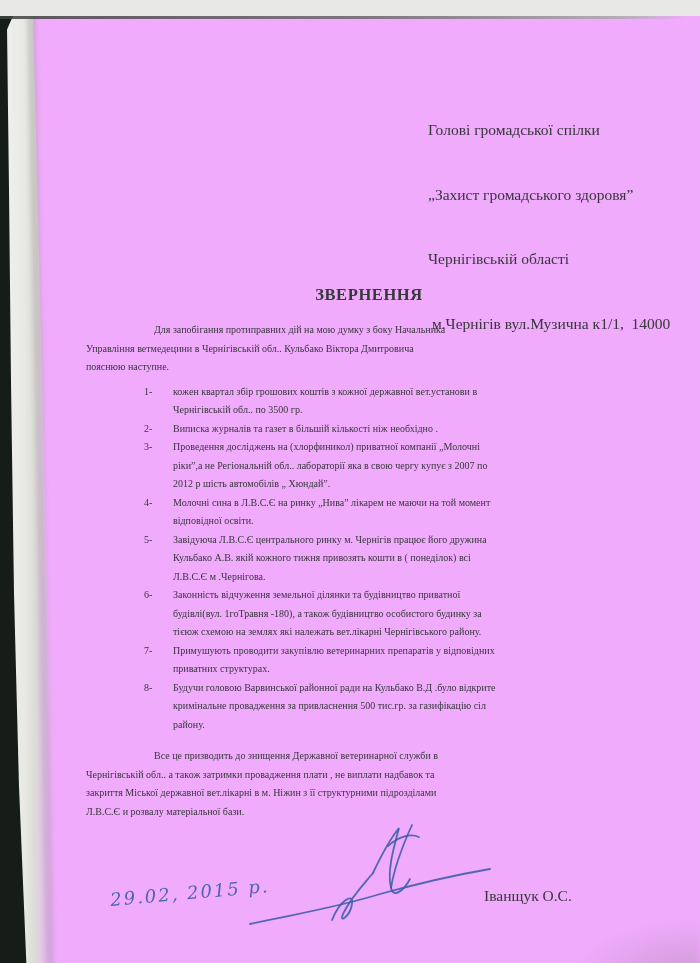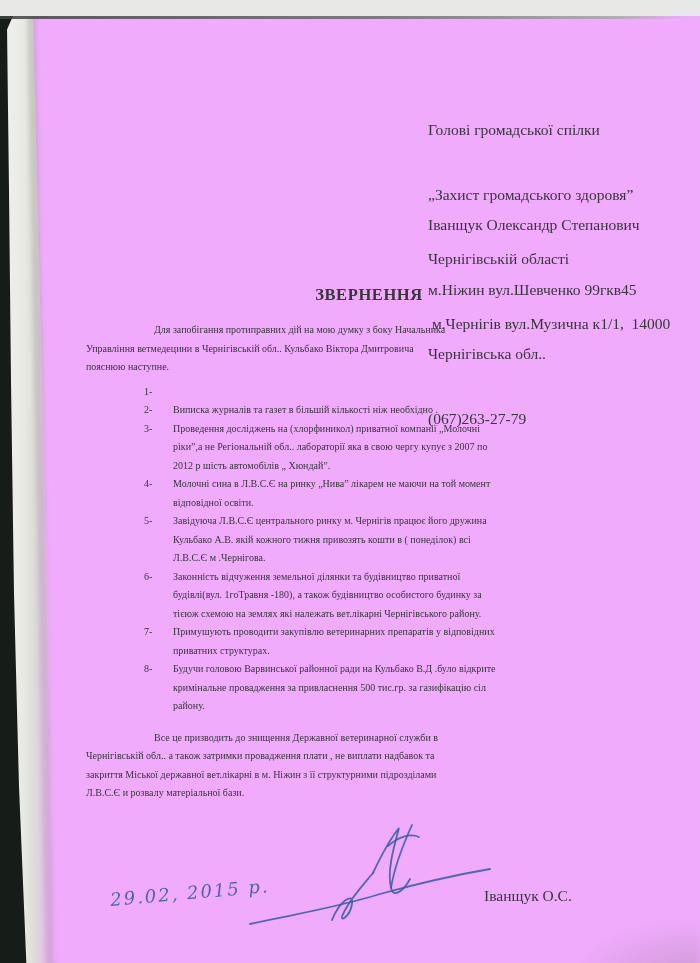--- a/index.html
+++ b/index.html
@@ -74,37 +74,33 @@
   <div class="edge-top"></div>
   <div class="corner-shadow"></div>
 
   <div class="addr addr-recipient">
     <div>Голові громадської спілки</div>
     <div>„Захист громадського здоровя”</div>
     <div>Чернігівській області</div>
     <div> м.Чернігів вул.Музична к1/1,  14000</div>
   </div>
 
-  <div class="addr addr-sender">
-    <div>Іванщук Олександр Степанович</div>
-    <div>м.Ніжин вул.Шевченко 99гкв45</div>
-    <div>Чернігівська обл..</div>
-    <div>(067)263-27-79</div>
-  </div>
 
   <div class="title">ЗВЕРНЕННЯ</div>
 
   <div class="body">
     <p class="para">Для запобігання протиправних дій на мою думку з боку Начальника
 Управління ветмедецини в Чернігівській обл.. Кульбако Віктора Дмитровича
 пояснюю наступне.</p>
 
     <div class="list">
       <div class="item">
         <span class="num">1-</span>
+        <span class="itext">кожен квартал збір грошових коштів з кожної державної вет.установи в
+Чернігівській обл.. по 3500 гр.</span>
       </div>
       <div class="item">
         <span class="num">2-</span>
         <span class="itext">Виписка журналів та газет в більшій кількості ніж необхідно .</span>
       </div>
       <div class="item">
         <span class="num">3-</span>
         <span class="itext">Проведення досліджень на (хлорфиникол) приватної компанії „Молочні
 ріки”,а не Регіональній обл.. лабораторії яка в свою чергу купує з 2007 по
 2012 р шість автомобілів „ Хюндай”.</span>

